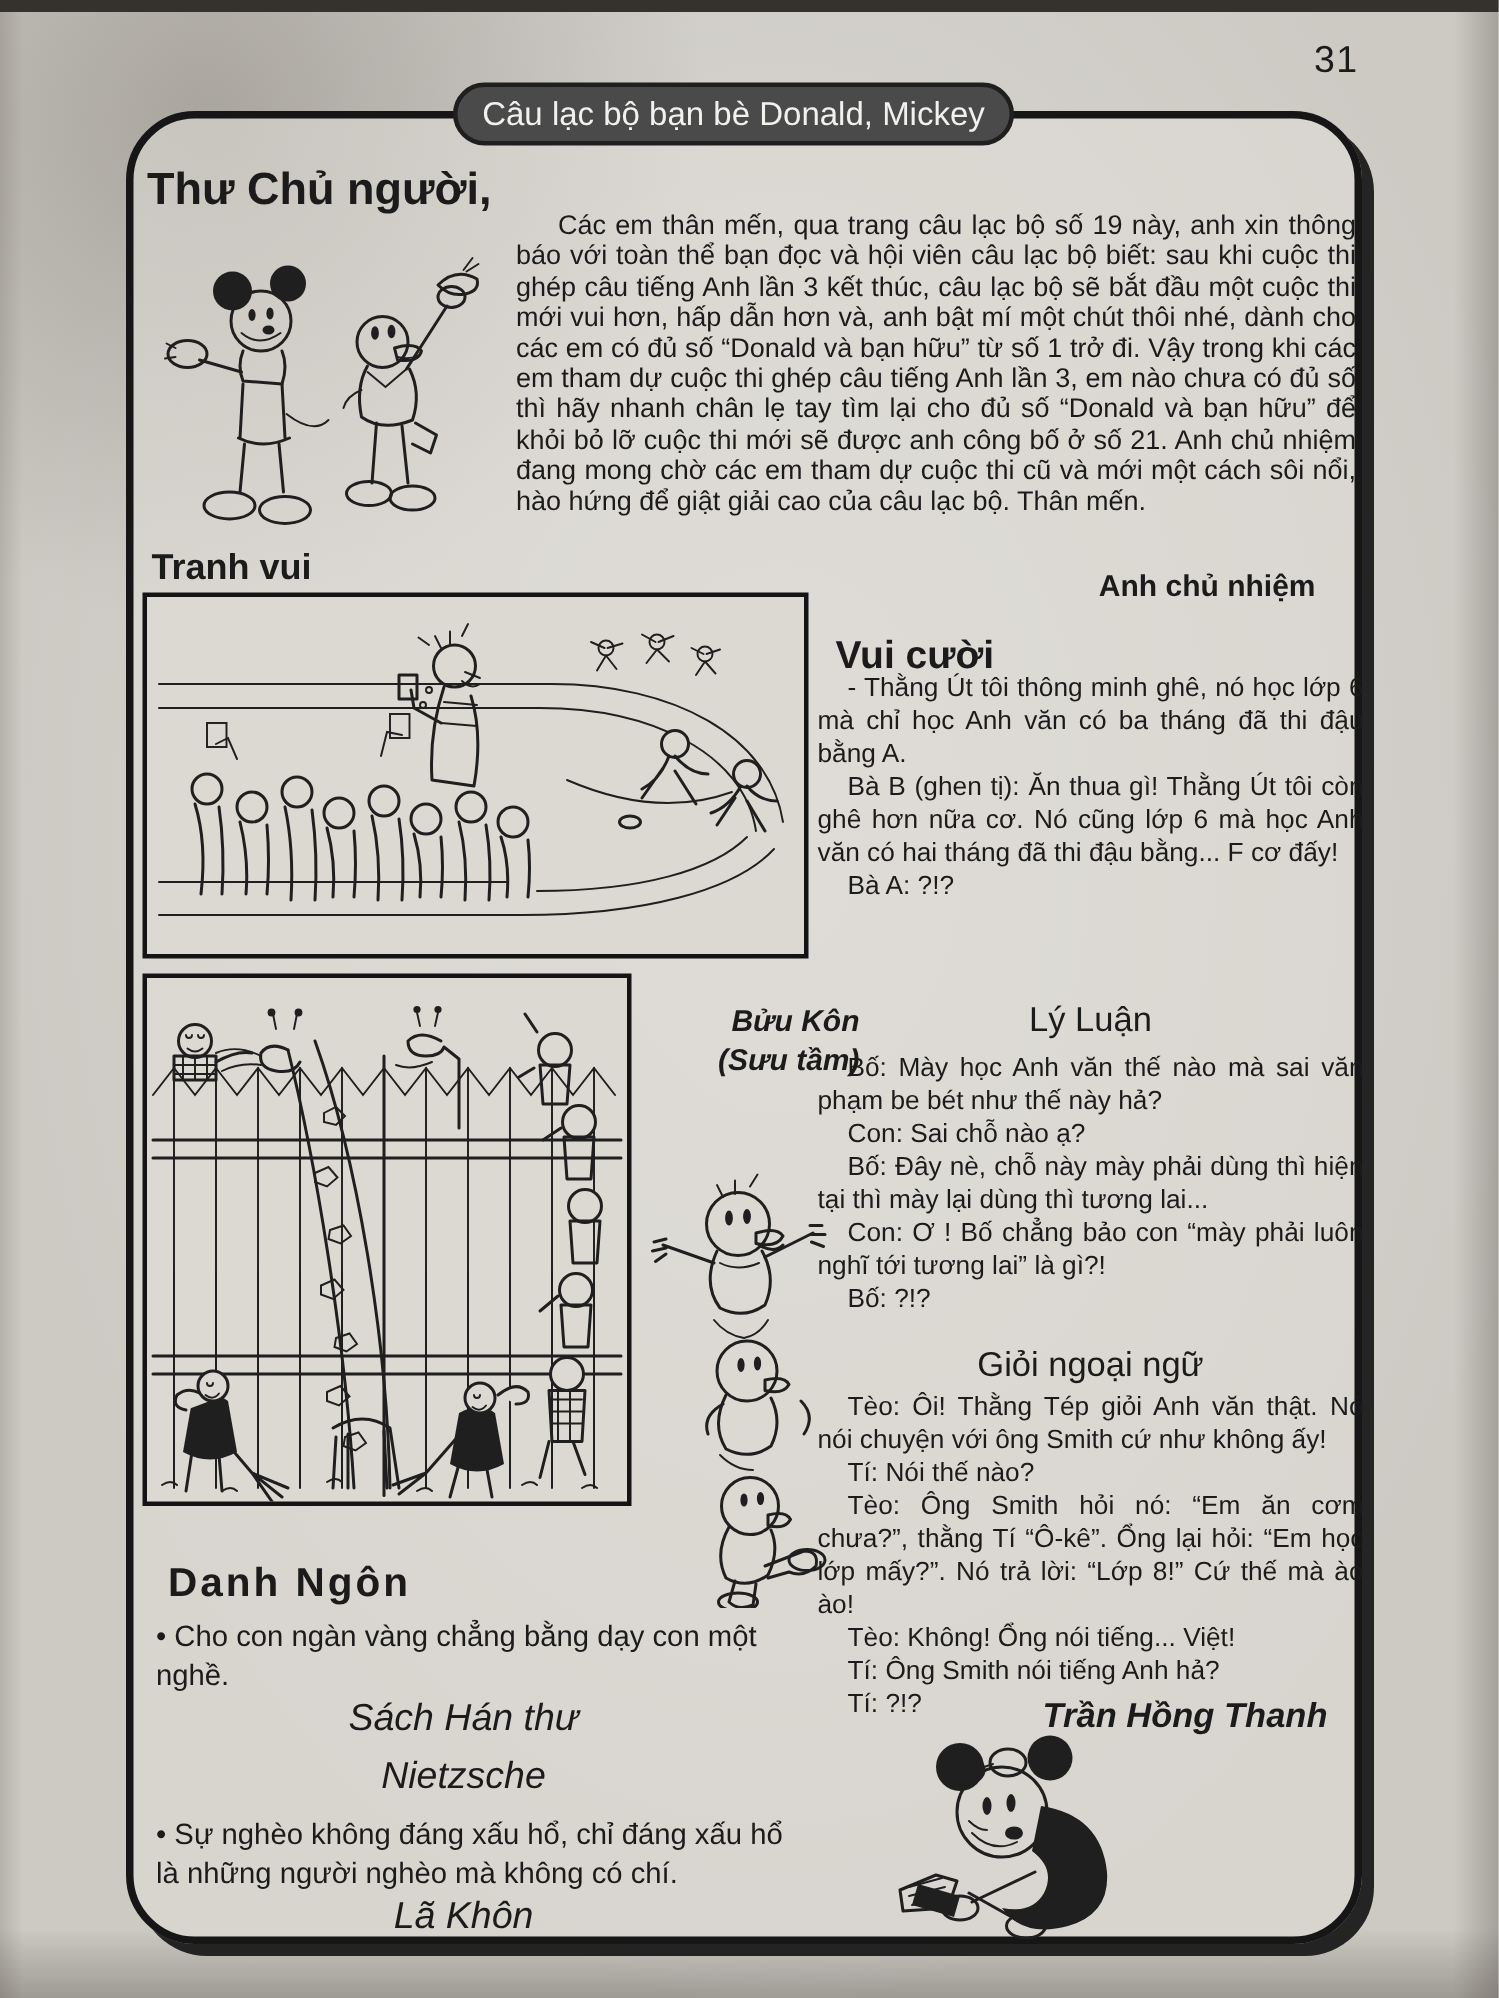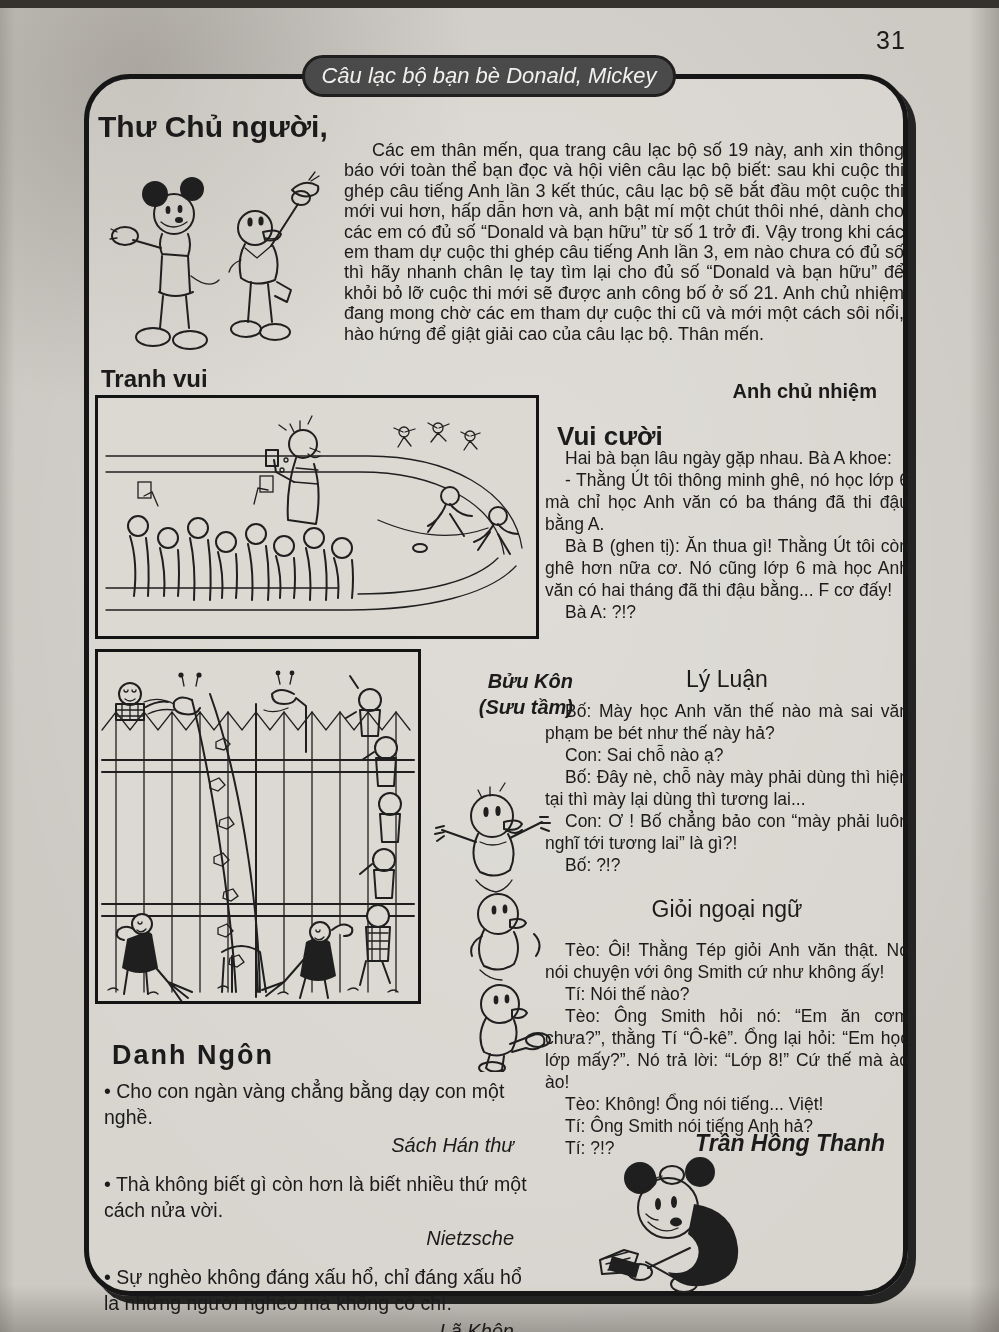--- a/index.html
+++ b/index.html
@@ -12,48 +12,48 @@
       linear-gradient(to left, rgba(70,65,58,0.30) 0, transparent 3%),
       linear-gradient(to right, rgba(70,65,58,0.18) 0, transparent 1.5%),
       linear-gradient(to top, rgba(70,65,58,0.35) 0, transparent 3.5%);}
   .top-strip{position:absolute;left:0;top:0;width:100%;height:8px;background:#35322e;}
   .page-number{position:absolute;left:876px;top:26px;font-size:25px;font-weight:normal;letter-spacing:1px;}
   .main-box{position:absolute;left:84px;top:74px;width:824px;height:1222px;box-sizing:border-box;
     border:5px solid #161616;border-radius:46px;background:rgba(225,222,216,0.55);
     box-shadow:8px 8px 0 rgba(22,22,22,0.92);}
   .banner{position:absolute;left:302px;top:55px;width:374px;height:42px;box-sizing:border-box;
     background:#4a4a4a;border:3px solid #1f1f1f;border-radius:23px;color:#f2f1ee;
-    display:flex;align-items:center;justify-content:center;font-size:22px;font-style:italic;}
+    display:flex;align-items:center;justify-content:center;font-size:22px;}
   .h-letter{position:absolute;left:98px;top:110px;font-size:30px;font-weight:bold;}
   .letter-body{position:absolute;left:344px;top:140px;width:560px;font-size:18px;line-height:20.4px;
     text-align:justify;text-indent:28px;}
   .letter-sig{position:absolute;left:545px;top:380px;width:332px;text-align:right;
     font-size:20px;font-weight:bold;}
   .label-tranhvui{position:absolute;left:101px;top:365px;font-size:24px;font-weight:bold;}
   .panel{position:absolute;box-sizing:border-box;border:3px solid #141414;background:#dcd9d3;}
   .panel1{left:95px;top:395px;width:444px;height:244px;}
   .panel2{left:95px;top:649px;width:326px;height:355px;}
   .credit{position:absolute;left:428px;top:668px;width:145px;text-align:right;
     font-size:20px;font-weight:bold;font-style:italic;line-height:26px;}
   .col{position:absolute;left:545px;width:364px;font-size:17.5px;line-height:22px;text-align:justify;}
   .col p{margin:0;text-indent:20px;}
   .h-col{position:absolute;left:545px;width:364px;text-align:center;font-size:23px;font-weight:normal;}
   .h-vuicuoi{position:absolute;left:557px;top:395px;font-size:26px;font-weight:bold;margin-top:26px;}
   .vc-text{top:447px;}
   .h-lyluan{top:666px;}
   .ll-text{top:700px;}
   .h-gioi{top:896px;}
-  .gn-text{top:926px;margin-top:13px;}
+  .gn-text{top:926px;}
   .sig-thanh{position:absolute;left:545px;top:1130px;width:340px;text-align:right;
     font-size:23px;font-weight:bold;font-style:italic;}
   .h-danhngon{position:absolute;left:112px;top:1040px;font-size:27px;font-weight:bold;letter-spacing:2px;}
   .quotes{position:absolute;left:104px;top:1078px;width:424px;font-size:19.5px;line-height:26px;}
   .quotes p{margin:0;}
   .quotes .q{margin-bottom:2px;}
-  .quotes .src{text-align:right;font-style:italic;font-size:20px;padding-right:14px;margin-bottom:13px;}
+  .quotes .src{text-align:center;font-style:italic;font-size:25px;padding-right:14px;margin-bottom:13px;}
   .art{position:absolute;}
   svg{display:block;}
   .ink{stroke:#1f1f1f;fill:none;stroke-width:2;stroke-linecap:round;stroke-linejoin:round;}
   .ink-thin{stroke:#1f1f1f;fill:none;stroke-width:1.3;stroke-linecap:round;}
   .fill{fill:#1f1f1f;stroke:none;}
 </style>
 </head>
 <body>
 
 <div class="page">
@@ -158,21 +158,20 @@
         <ellipse cx="322" cy="150" rx="7" ry="4"></ellipse>
         <circle cx="400" cy="118" r="9" fill="#dcd9d3"></circle>
         <path d="M396,126 q-8,14 -20,18 m24,-18 q8,10 20,10 m-28,-2 l-12,18 m20,-16 l12,20"></path>
       </g>
       <path class="ink-thin" d="M280,122 q60,26 110,8"></path>
     </svg>
   </div>
 
   <div class="h-vuicuoi">Vui cười</div>
   <div class="col vc-text">
-    <p>Hai bà bạn lâu ngày gặp nhau. Bà A khoe:</p>
     <p>- Thằng Út tôi thông minh ghê, nó học lớp 6 mà chỉ học Anh văn có ba tháng đã thi đậu bằng A.</p>
     <p>Bà B (ghen tị): Ăn thua gì! Thằng Út tôi còn ghê hơn nữa cơ. Nó cũng lớp 6 mà học Anh văn có hai tháng đã thi đậu bằng... F cơ đấy!</p>
     <p>Bà A: ?!?</p>
   </div>
 
   <div class="panel panel2">
     <svg width="320" height="349" viewBox="0 0 320 349">
       <path class="ink-thin" d="M4,78 L18,60 32,78 46,60 60,78 74,60 88,78 102,60 116,78 130,60 144,78 158,60 172,78 186,60 200,78 214,60 228,78 242,60 256,78 270,60 284,78 298,60 312,78"></path>
       <g class="ink-thin">
         <path d="M18,60 V340 M46,60 V340 M74,60 V340 M102,60 V340 M130,60 V340 M186,60 V340 M214,60 V340 M242,60 V340 M270,60 V340 M298,60 V340"></path>
@@ -288,21 +287,20 @@
     <p>Tèo: Không! Ổng nói tiếng... Việt!</p>
     <p>Tí: Ông Smith nói tiếng Anh hả?</p>
     <p>Tí: ?!?</p>
   </div>
   <div class="sig-thanh">Trần Hồng Thanh</div>
 
   <div class="h-danhngon">Danh Ngôn</div>
   <div class="quotes">
     <p class="q">• Cho con ngàn vàng chẳng bằng dạy con một nghề.</p>
     <p class="src">Sách Hán thư</p>
-    <p class="q">• Thà không biết gì còn hơn là biết nhiều thứ một cách nửa vời.</p>
     <p class="src">Nietzsche</p>
     <p class="q">• Sự nghèo không đáng xấu hổ, chỉ đáng xấu hổ là những người nghèo mà không có chí.</p>
     <p class="src">Lã Khôn</p>
   </div>
 
   <svg class="art" style="left:582px;top:1152px" width="205" height="145" viewBox="0 0 205 145">
     <circle class="fill" cx="58" cy="26" r="16"></circle>
     <circle class="fill" cx="118" cy="20" r="15"></circle>
     <circle class="ink" cx="86" cy="56" r="30" fill="#dcd9d3"></circle>
     <ellipse class="ink" cx="62" cy="28" rx="12" ry="9" fill="#dcd9d3"></ellipse>

